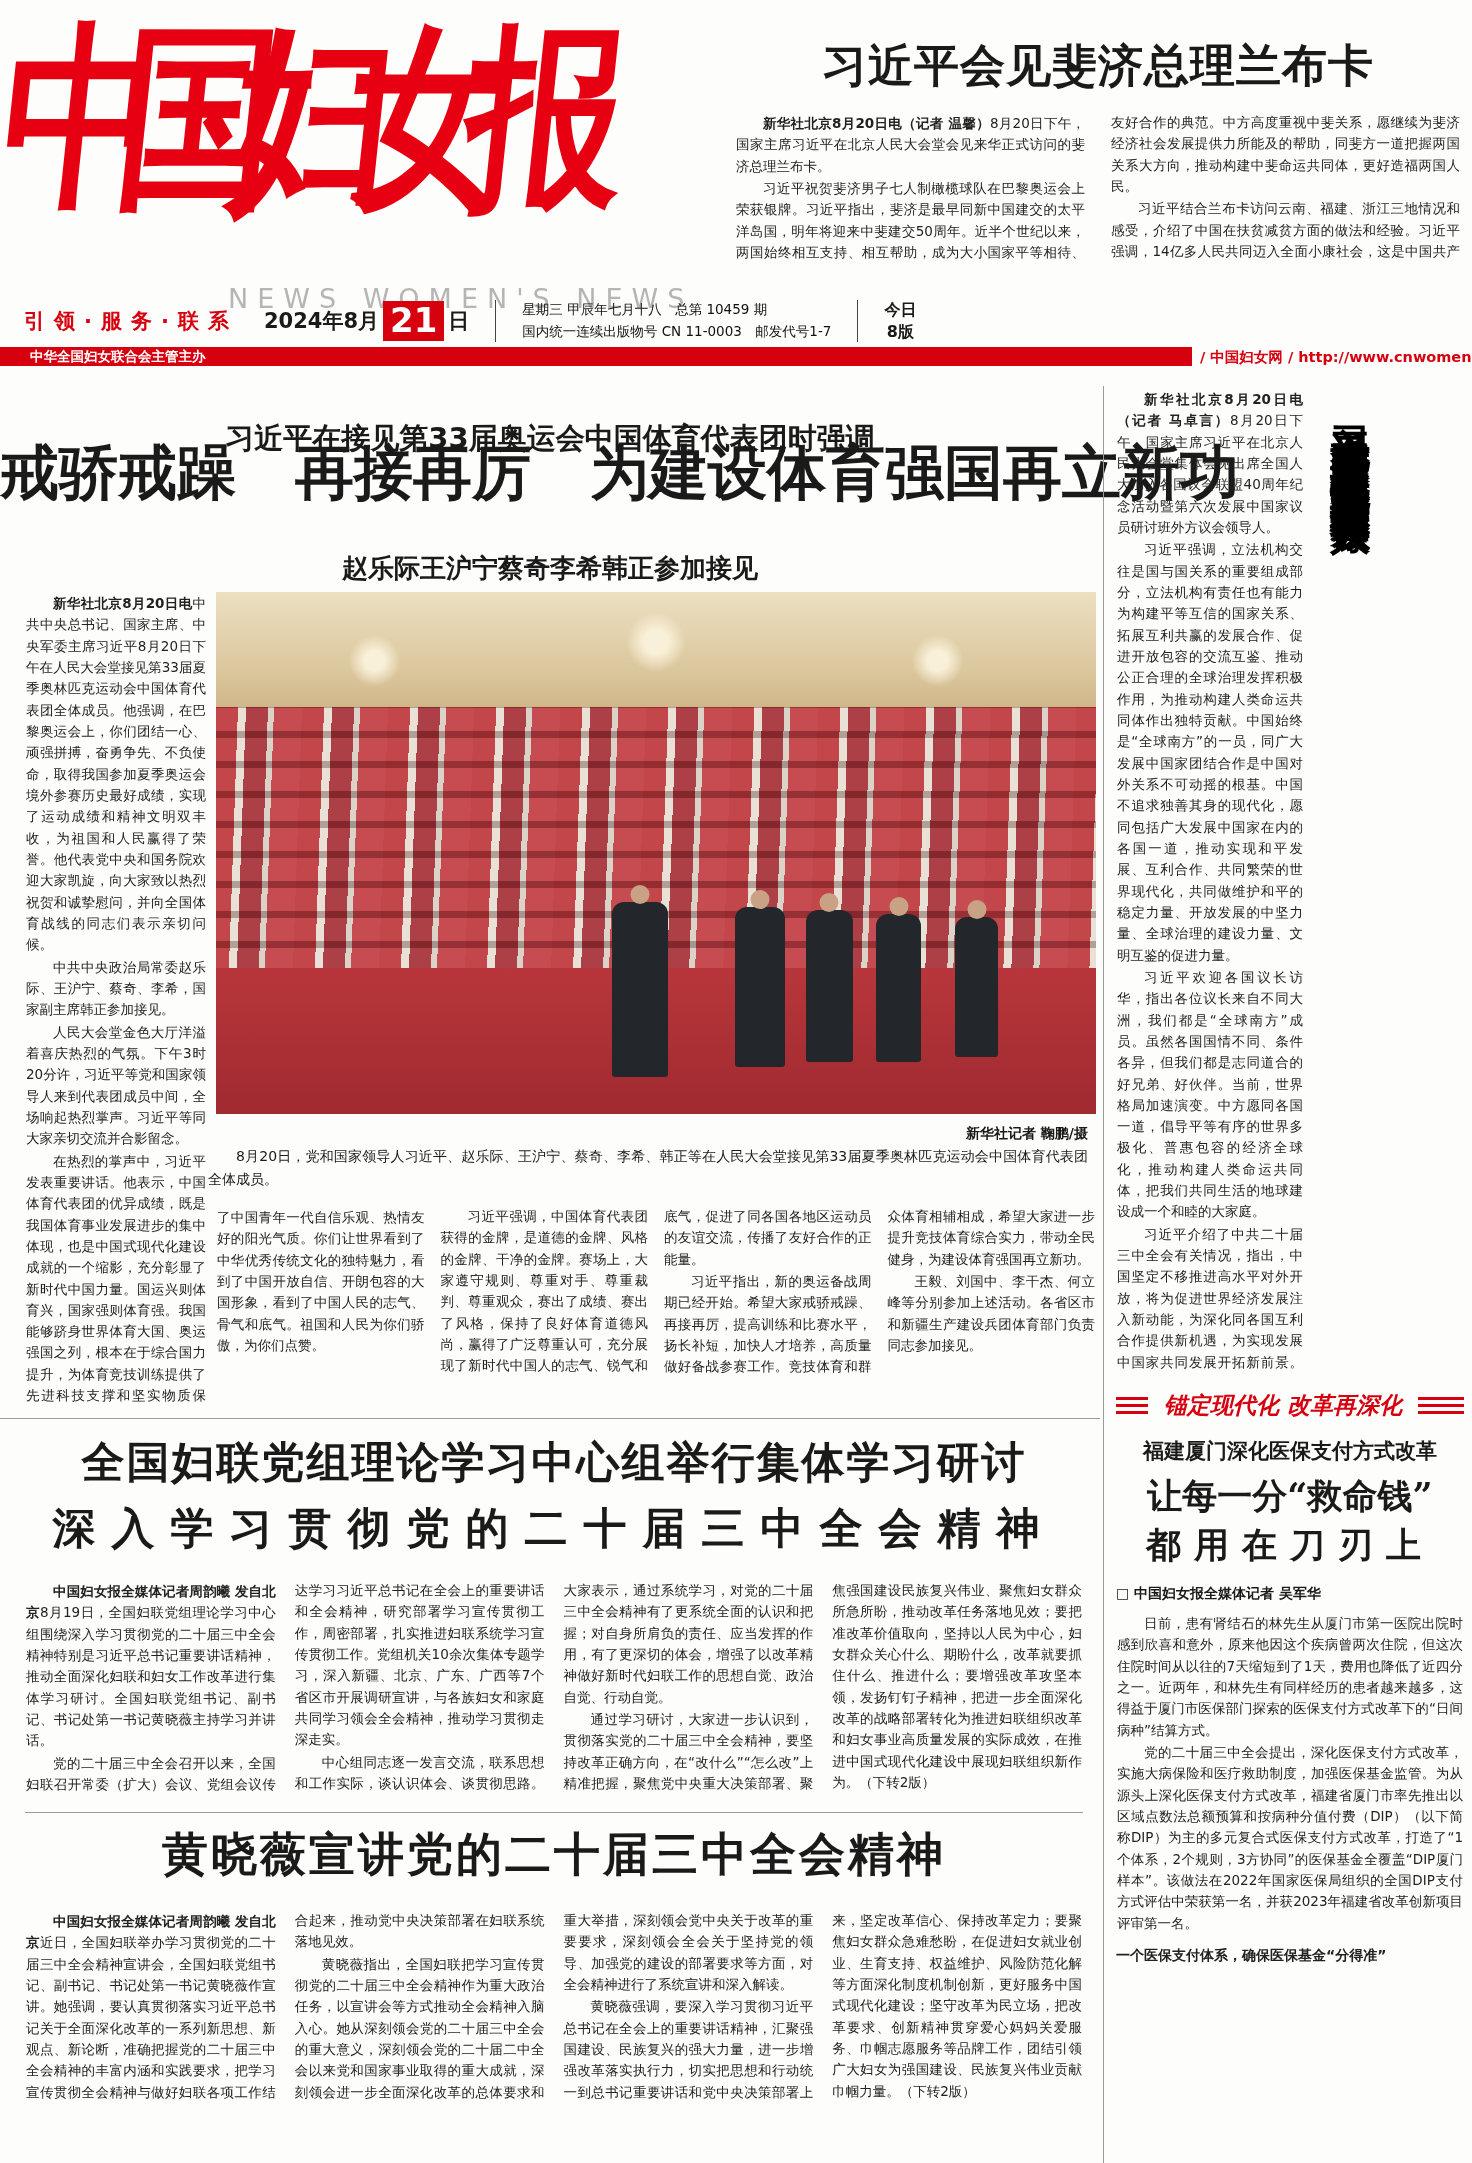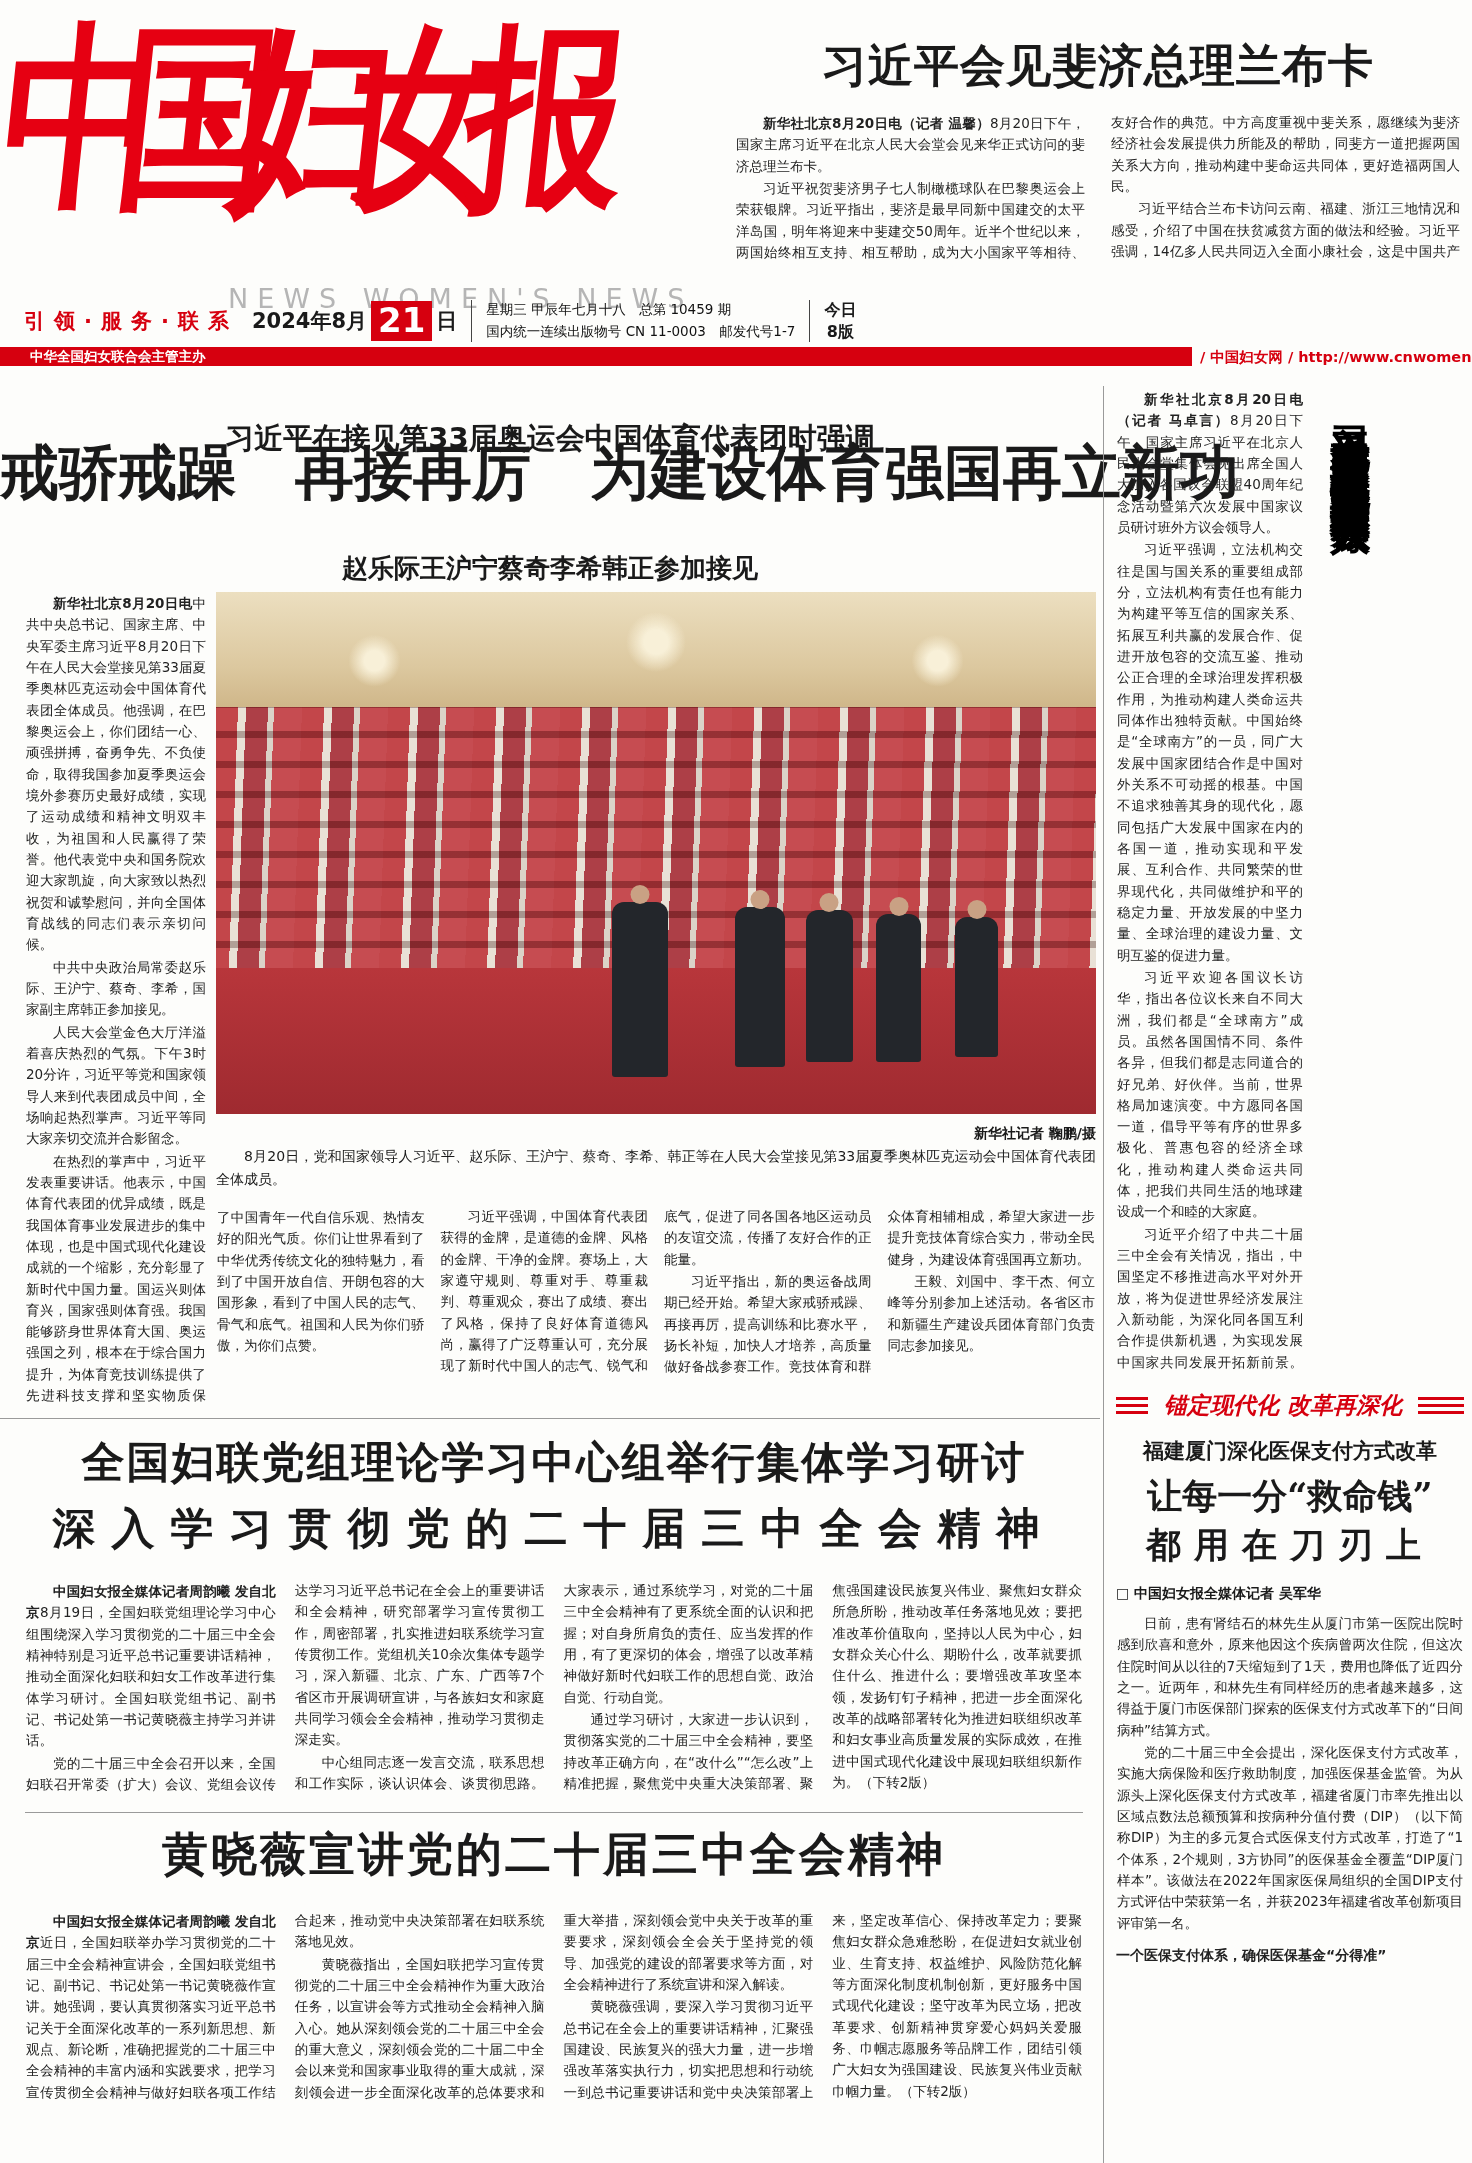--- a/index.html
+++ b/index.html
@@ -12,21 +12,21 @@
   .body-txt p{text-indent:2em;margin:1px}
   .body-txt p.noindent{text-indent:0}
   .lead-b{font-weight:bold}
   
   #masthead{left:14px;top:18px;width:585px;height:255px;color:#e60012;
             font-family:"DejaVu Serif","Liberation Serif",serif;font-weight:900;
             font-size:158px;line-height:1.0;letter-spacing:-42px;white-space:nowrap;
             transform:skewX(-6deg) scaleY(1.25);transform-origin:left top;overflow:visible}
   #masthead-en{left:228px;top:283px;color:#b5b5b5;font-size:27px;letter-spacing:9px;font-weight:500}
   
-  #datebar{left:24px;top:296px;width:1008px;height:50px;display:flex;align-items:center;gap:14px}
+  #datebar{left:24px;top:296px;width:1008px;height:50px;display:flex;align-items:center;gap:26px}
   #slogan{color:#d6000f;font-size:21px;font-weight:bold;letter-spacing:9px;white-space:nowrap}
   .date-part{font-size:21px;font-weight:bold;white-space:nowrap;display:flex;align-items:center;gap:4px}
   #day-box{background:#d6000f;color:#fff;font-size:34px;font-weight:900;padding:1px 7px;line-height:1.1}
   .vdiv{width:1px;height:42px;background:#444}
   .info-stack{font-size:13.5px;line-height:1.6;white-space:nowrap;color:#111}
   .today-stack{font-size:16px;font-weight:bold;line-height:1.4;text-align:center}
   
   #redbar{left:0;top:347px;width:1192px;height:19px;background:#d6000f;color:#fff;
           font-size:13.5px;line-height:19px;padding-left:30px;box-sizing:border-box;font-weight:bold}
   #site-url{left:1200px;top:348px;color:#d6000f;font-size:14.5px;font-weight:bold;white-space:nowrap}
@@ -55,21 +55,21 @@
   .ph-carpet{position:absolute;left:0;right:0;bottom:0;height:28%;
      background:linear-gradient(180deg,#b8363b,#9f2a30)}
   .ph-fig{position:absolute;background:#23262b;border-radius:12px 12px 3px 3px}
   .ph-fig::before{content:"";position:absolute;top:-17px;left:50%;transform:translateX(-50%);
      width:19px;height:19px;border-radius:50%;background:#c9a184}
   .f1{left:45%;bottom:7%;width:56px;height:175px}
   .f2{left:59%;bottom:9%;width:50px;height:160px}
   .f3{left:67%;bottom:10%;width:47px;height:152px}
   .f4{left:75%;bottom:10%;width:45px;height:148px}
   .f5{left:84%;bottom:11%;width:43px;height:140px}
-  #caption{left:216px;top:1122px;width:880px;font-size:14px;line-height:1.65;text-align:justify}
+  #caption{left:208px;top:1122px;width:880px;font-size:14px;line-height:1.65;text-align:justify}
   #caption .credit{float:right;font-weight:bold}
   #main-bottomcols{left:216px;top:1206px;width:880px;height:198px;overflow:hidden;
                    columns:4;column-gap:14px}
   
   #v-rule{left:1103px;top:386px;width:1px;height:1777px;background:#9a9a9a}
   #sidebar{left:1116px;top:388px;width:348px;height:988px;display:flex;gap:10px;overflow:hidden}
   #sidebar-body{width:188px;height:100%;overflow:hidden}
   #sidebar-vhead{writing-mode:vertical-rl;font-family:"DejaVu Serif","Liberation Serif",serif;
      font-size:40px;font-weight:900;line-height:1.82;letter-spacing:2px;height:965px;
      margin-top:8px;color:#000}

